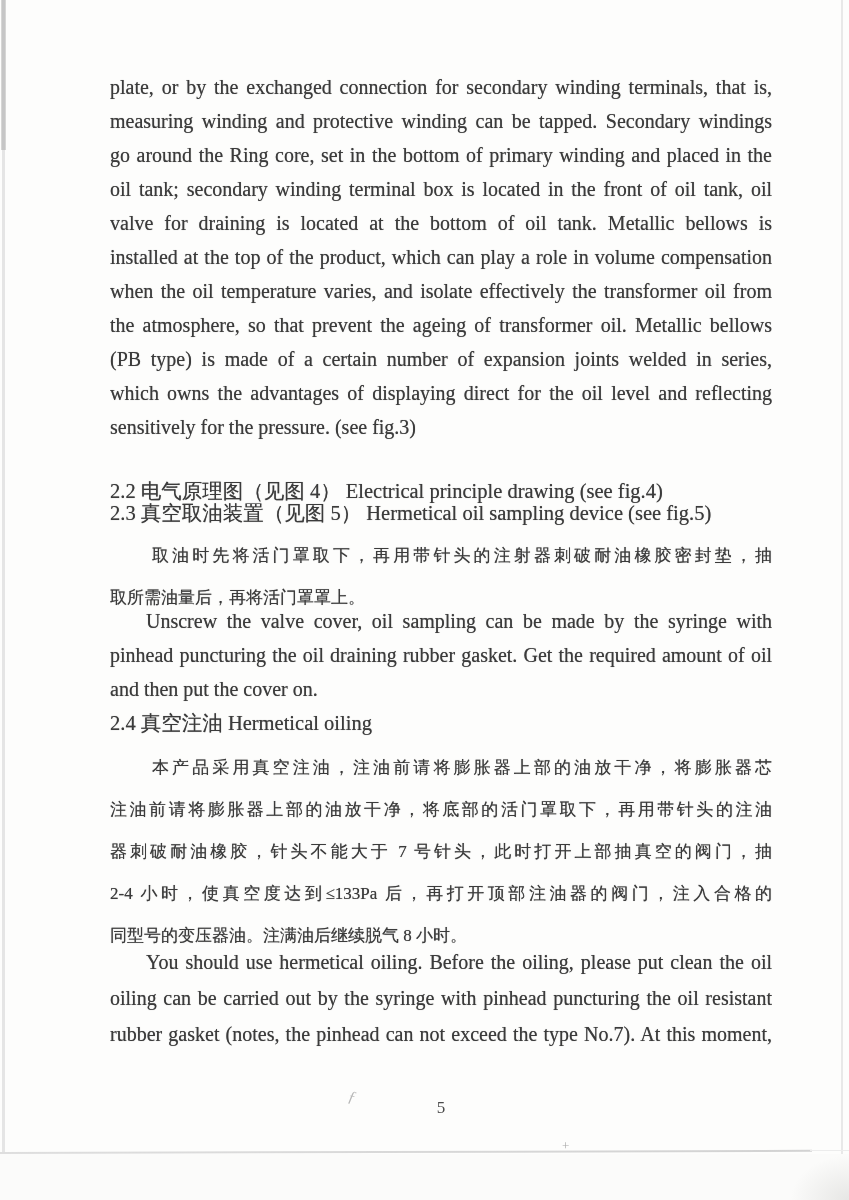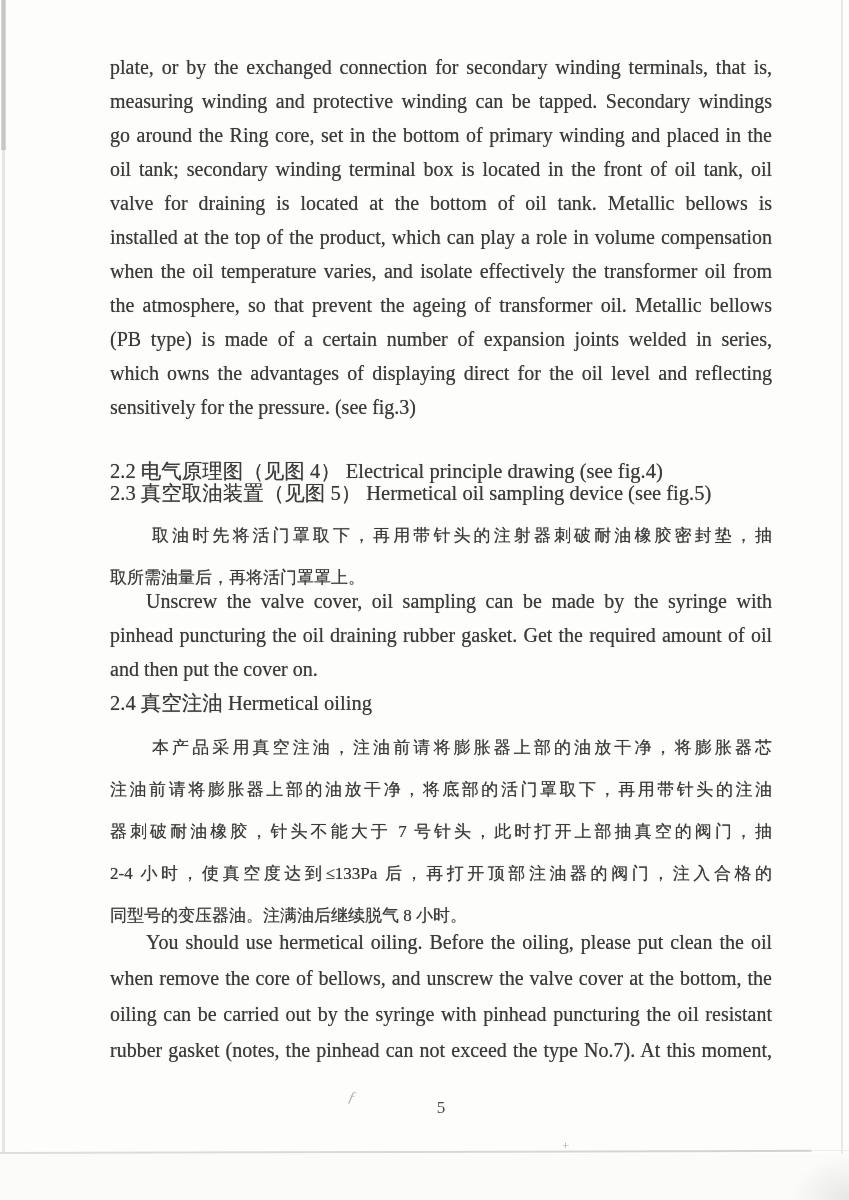--- a/index.html
+++ b/index.html
@@ -14,20 +14,21 @@
     position: absolute; left: 0; top: 0;
     width: 849px; height: 1200px;
     background: #fdfdfc;
     color: #3b3b3b;
   }
   .textblock {
     position: absolute;
     left: 110px;
     width: 662px;
     text-shadow: 0 0 0.7px rgba(70,70,70,0.75);
+    margin-top: 20px;
   }
   .line {
     text-align: justify;
     text-align-last: justify;
     white-space: nowrap;
     overflow: hidden;
   }
   .line.last { text-align-last: left; }
   .para-en { font-size: 20px; line-height: 34px; }
   .para-en .indent { text-indent: 36px; }
@@ -137,21 +138,20 @@
   <div class="textblock para-zh" id="para-c">
       <div class="line indent">本产品采用真空注油，注油前请将膨胀器上部的油放干净，将膨胀器芯</div>
       <div class="line">注油前请将膨胀器上部的油放干净，将底部的活门罩取下，再用带针头的注油</div>
       <div class="line">器刺破耐油橡胶，针头不能大于 7 号针头，此时打开上部抽真空的阀门，抽</div>
       <div class="line">2-4 小时，使真空度达到≤133Pa 后，再打开顶部注油器的阀门，注入合格的</div>
       <div class="line last">同型号的变压器油。注满油后继续脱气 8 小时。</div>
     </div>
 
   <div class="textblock para-en" id="para-d">
       <div class="line indent">You should use hermetical oiling. Before the oiling, please put clean the oil</div>
-      <div class="line">when remove the core of bellows, and unscrew the valve cover at the bottom, the</div>
       <div class="line">oiling can be carried out by the syringe with pinhead puncturing the oil resistant</div>
       <div class="line">rubber gasket (notes, the pinhead can not exceed the type No.7). At this moment,</div>
     </div>
 
   <div class="page-number">5</div>
 
   <div class="pencil-mark">ƒ</div>
 
   <div class="plus-mark">+</div>
 

